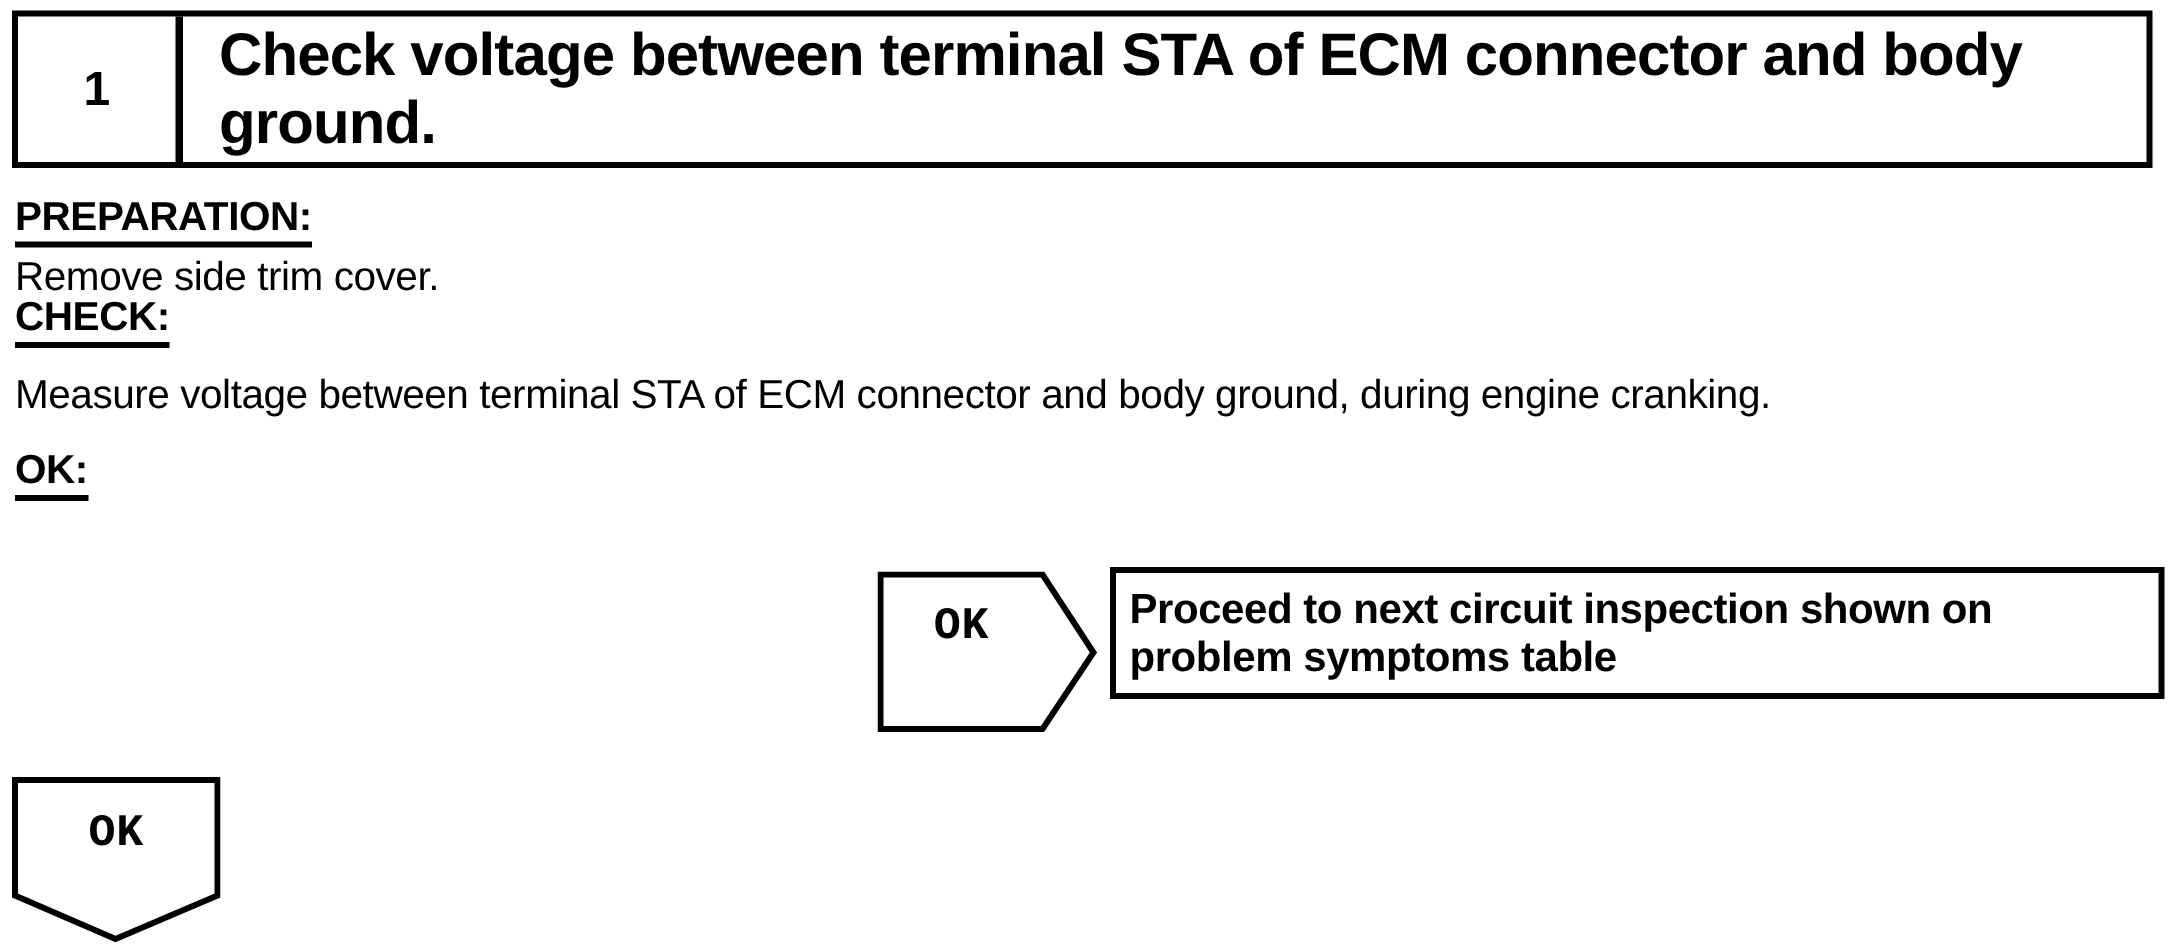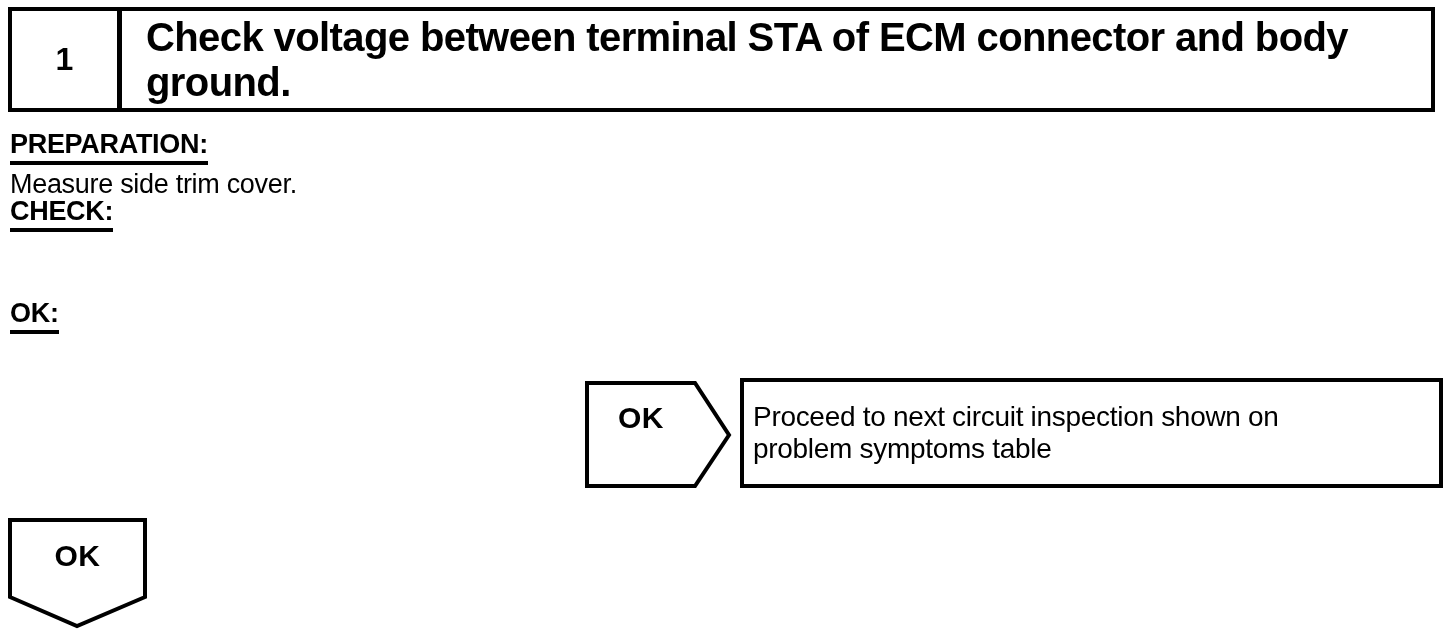--- a/index.html
+++ b/index.html
@@ -81,39 +81,40 @@
   .connector .shape-label {
     position: absolute;
     left: 0;
     top: 0;
     display: flex;
     align-items: center;
     justify-content: center;
     font-size: 30px;
     font-weight: bold;
     letter-spacing: 0.5px;
+    font-family: Liberation Mono, monospace;
   }
   .ok-arrow { left: 585px; top: 381px; width: 147px; height: 107px; }
   .ok-arrow .shape-label { width: 112px; height: 74px; }
 
   .action-box {
     position: absolute;
     left: 740px;
     top: 378px;
     width: 703px;
-    height: 110px;
+    height: 88px;
     border: 4px solid #000;
     box-sizing: border-box;
     background: #fff;
     display: flex;
     flex-direction: column;
     justify-content: center;
     padding-left: 9px;
     font-size: 28px;
-    font-weight: normal;
+    font-weight: bold;
     line-height: 32px;
     letter-spacing: -0.3px;
   }
 
   .ok-down { left: 8px; top: 518px; width: 139px; height: 111px; }
   .ok-down .shape-label { width: 139px; height: 76px; }
 </style>
 </head>
 <body>
 
@@ -122,25 +123,26 @@
   <div class="step-header">
     <div class="step-number-cell">
       <span>1</span>
     </div>
     <div class="step-title-cell">Check voltage between terminal STA of ECM connector and body ground.</div>
   </div>
 
   <div class="t-line t-label" style="top:129px">
     <span class="u">PREPARATION:</span>
   </div>
-  <div class="t-line" style="top:169px">Measure side trim cover.</div>
+  <div class="t-line" style="top:169px">Remove side trim cover.</div>
 
   <div class="t-line t-label" style="top:196px">
     <span class="u">CHECK:</span>
   </div>
+  <div class="t-line" style="top:248px">Measure voltage between terminal STA of ECM connector and body ground, during engine cranking.</div>
 
   <div class="t-line t-label" style="top:298px">
     <span class="u">OK:</span>
   </div>
 
   <div class="connector ok-arrow">
     <svg width="147" height="107" viewBox="0 0 147 107">
       <polygon points="2,2 110,2 144,54 110,105 2,105" fill="#ffffff" stroke="#000000" stroke-width="4" stroke-linejoin="miter"></polygon>
     </svg>
     <div class="shape-label">OK</div>

